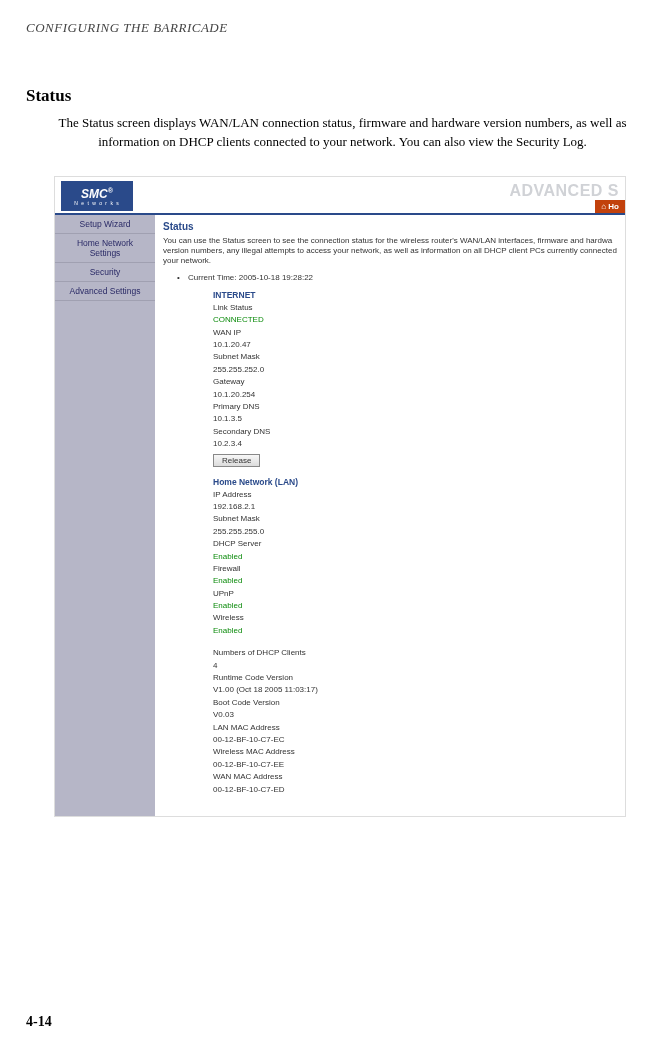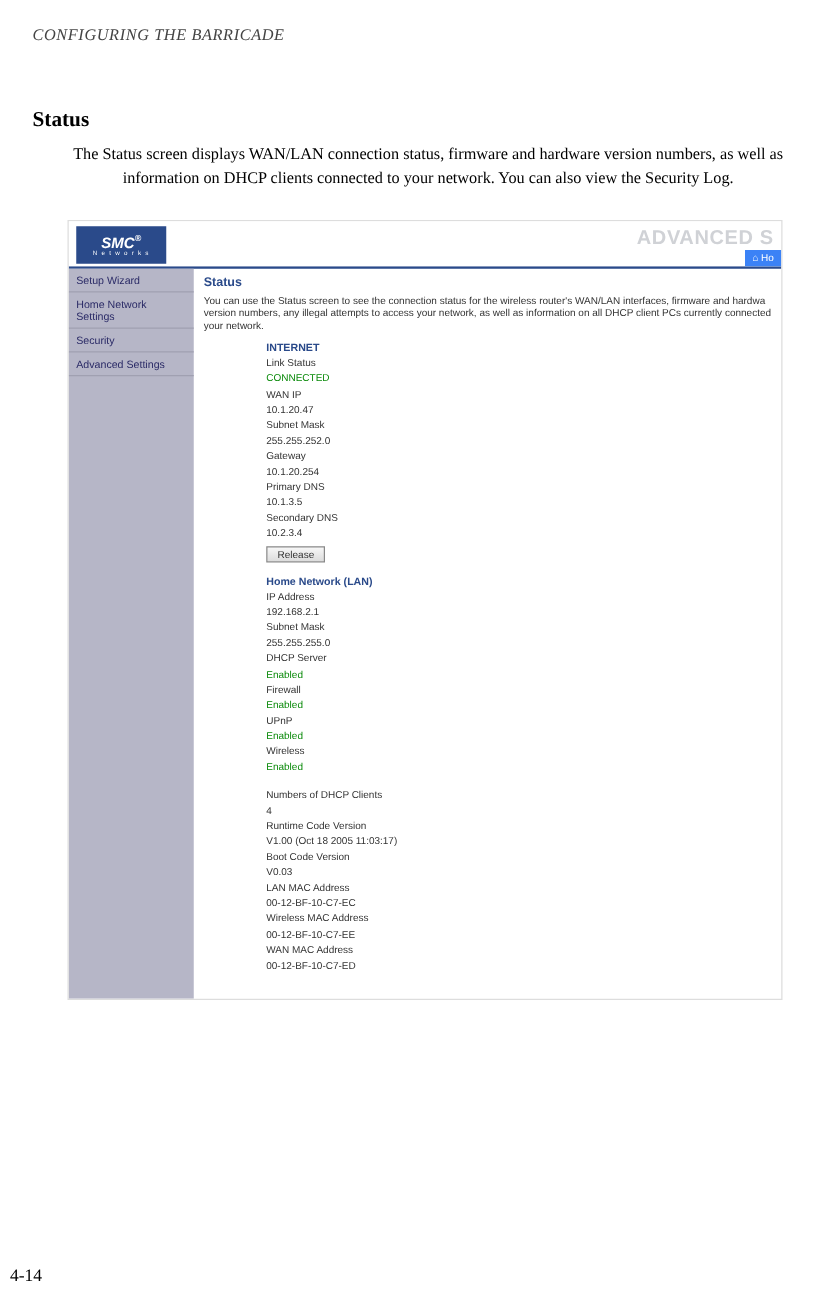--- a/index.html
+++ b/index.html
@@ -26,22 +26,23 @@
   }
   .body-text {
     font-size: 13px;
     line-height: 1.45;
     padding: 8px 24px 0 54px;
     text-align: center;
   }
   .page-num {
     position: absolute;
     bottom: 18px;
-    left: 8px;
+    left: 26px;
     font-size: 14px;
+    font-weight: bold;
   }
 
   
   .shot {
     margin: 24px 0 0 54px;
     width: 572px;
     border: 1px solid #ddd;
     font-family: Verdana, Arial, sans-serif;
     font-size: 9px;
     color: #333;
@@ -70,38 +71,40 @@
     position: absolute;
     right: 6px; top: 5px;
     font-size: 16px;
     font-weight: bold;
     color: #d0d2d6;
     letter-spacing: 0.5px;
   }
   .home-btn {
     position: absolute;
     right: 0; bottom: 0;
-    background: #3b82f6;
+    background: #c2410c;
     color: #fff;
     font-size: 8px;
     padding: 2px 6px;
+    font-weight: bold;
   }
   .topdiv { height:2px; background:#2a4a8a; }
 
   .app-body { display:flex; }
   .sidebar {
     width: 100px;
     background: #b6b6c7;
   }
   .side-item {
     font-size: 8.5px;
     color: #2a2a66;
     padding: 4px 6px;
     border-bottom: 1px solid #a0a0b1;
     cursor: pointer;
+    text-align: center;
   }
   .main {
     flex: 1;
     padding: 6px 8px 10px 8px;
     font-size: 8.5px;
     color: #333;
   }
   .status-heading {
     color: #2a4a8a;
     font-weight: bold;
@@ -173,20 +176,24 @@
     <div class="sidebar">
       <div class="side-item">Setup Wizard</div>
       <div class="side-item">Home Network Settings</div>
       <div class="side-item">Security</div>
       <div class="side-item">Advanced Settings</div>
     </div>
 
     <div class="main">
       <div class="status-heading">Status</div>
       <div class="status-intro">You can use the Status screen to see the connection status for the wireless router's WAN/LAN interfaces, firmware and hardwa version numbers, any illegal attempts to access your network, as well as information on all DHCP client PCs currently connected your network.</div>
+      <div class="bullet-row">
+        <span>Current Time:</span>
+        <span>2005-10-18 19:28:22</span>
+      </div>
 
       <div class="group">
         <div class="group-title">INTERNET</div>
         <div class="kv">
             <div class="k">Link Status</div>
             <div class="v green">CONNECTED</div>
           </div>
         <div class="kv">
             <div class="k">WAN IP</div>
             <div class="v">10.1.20.47</div>

